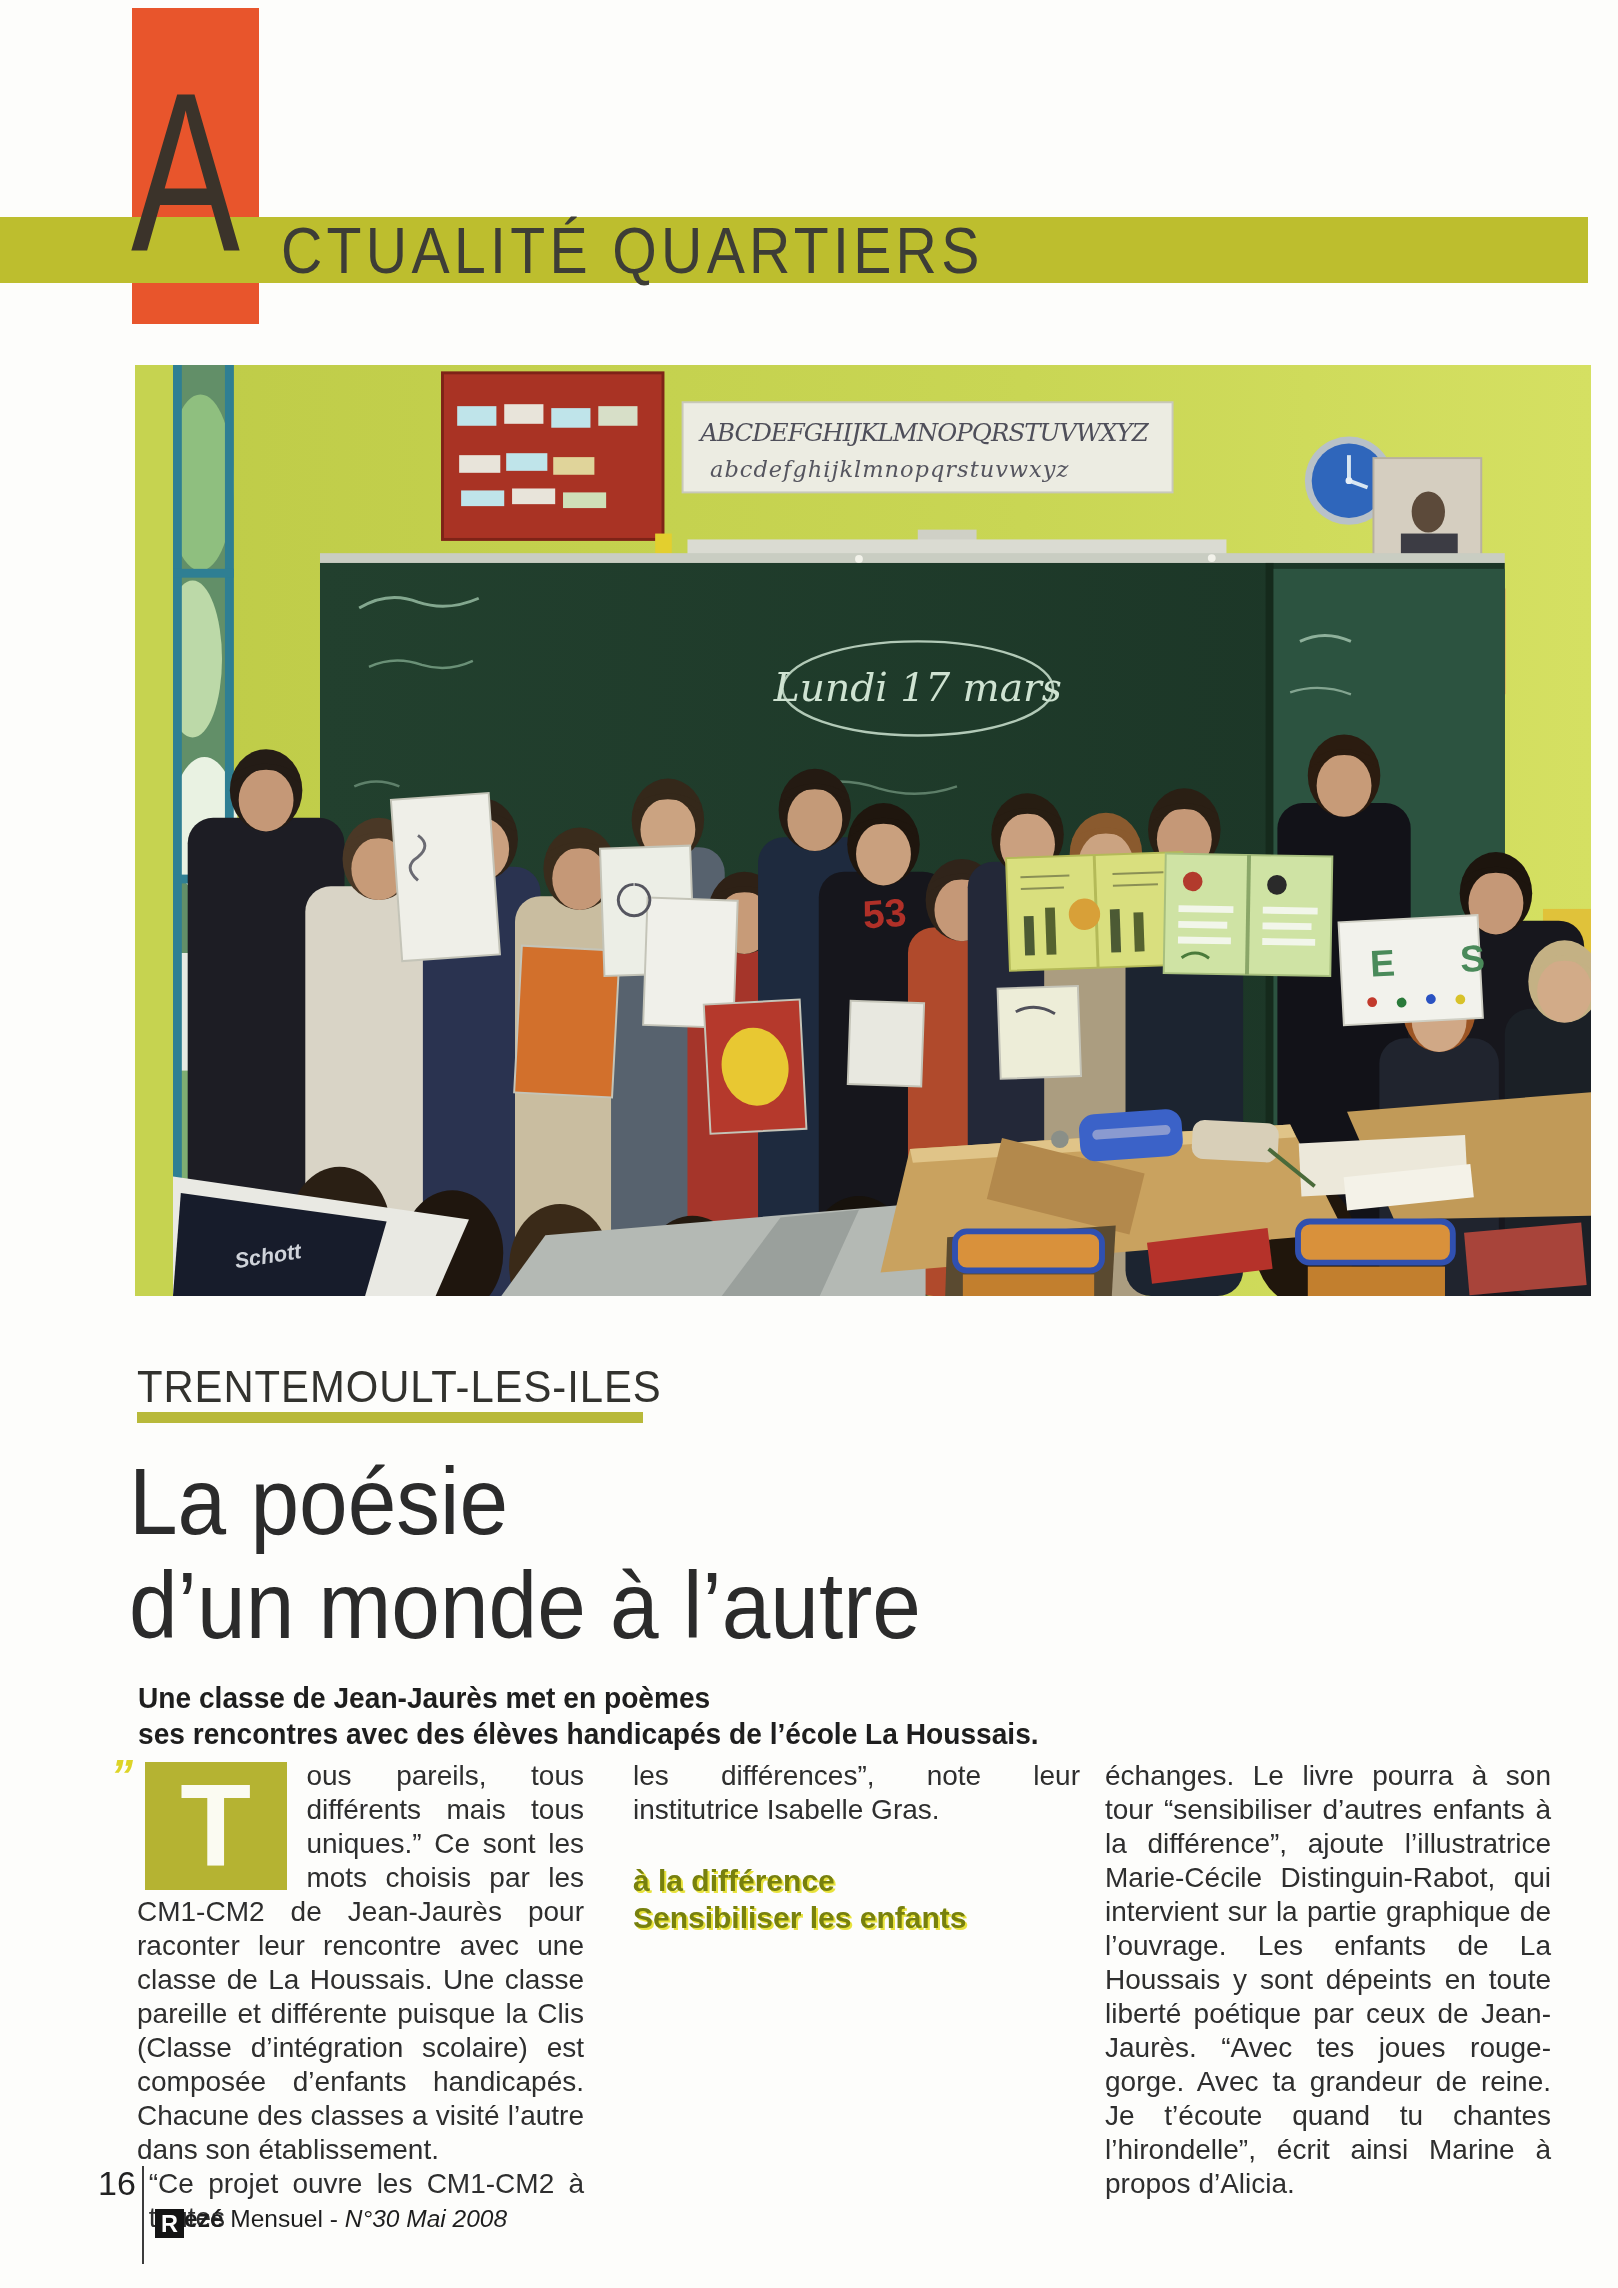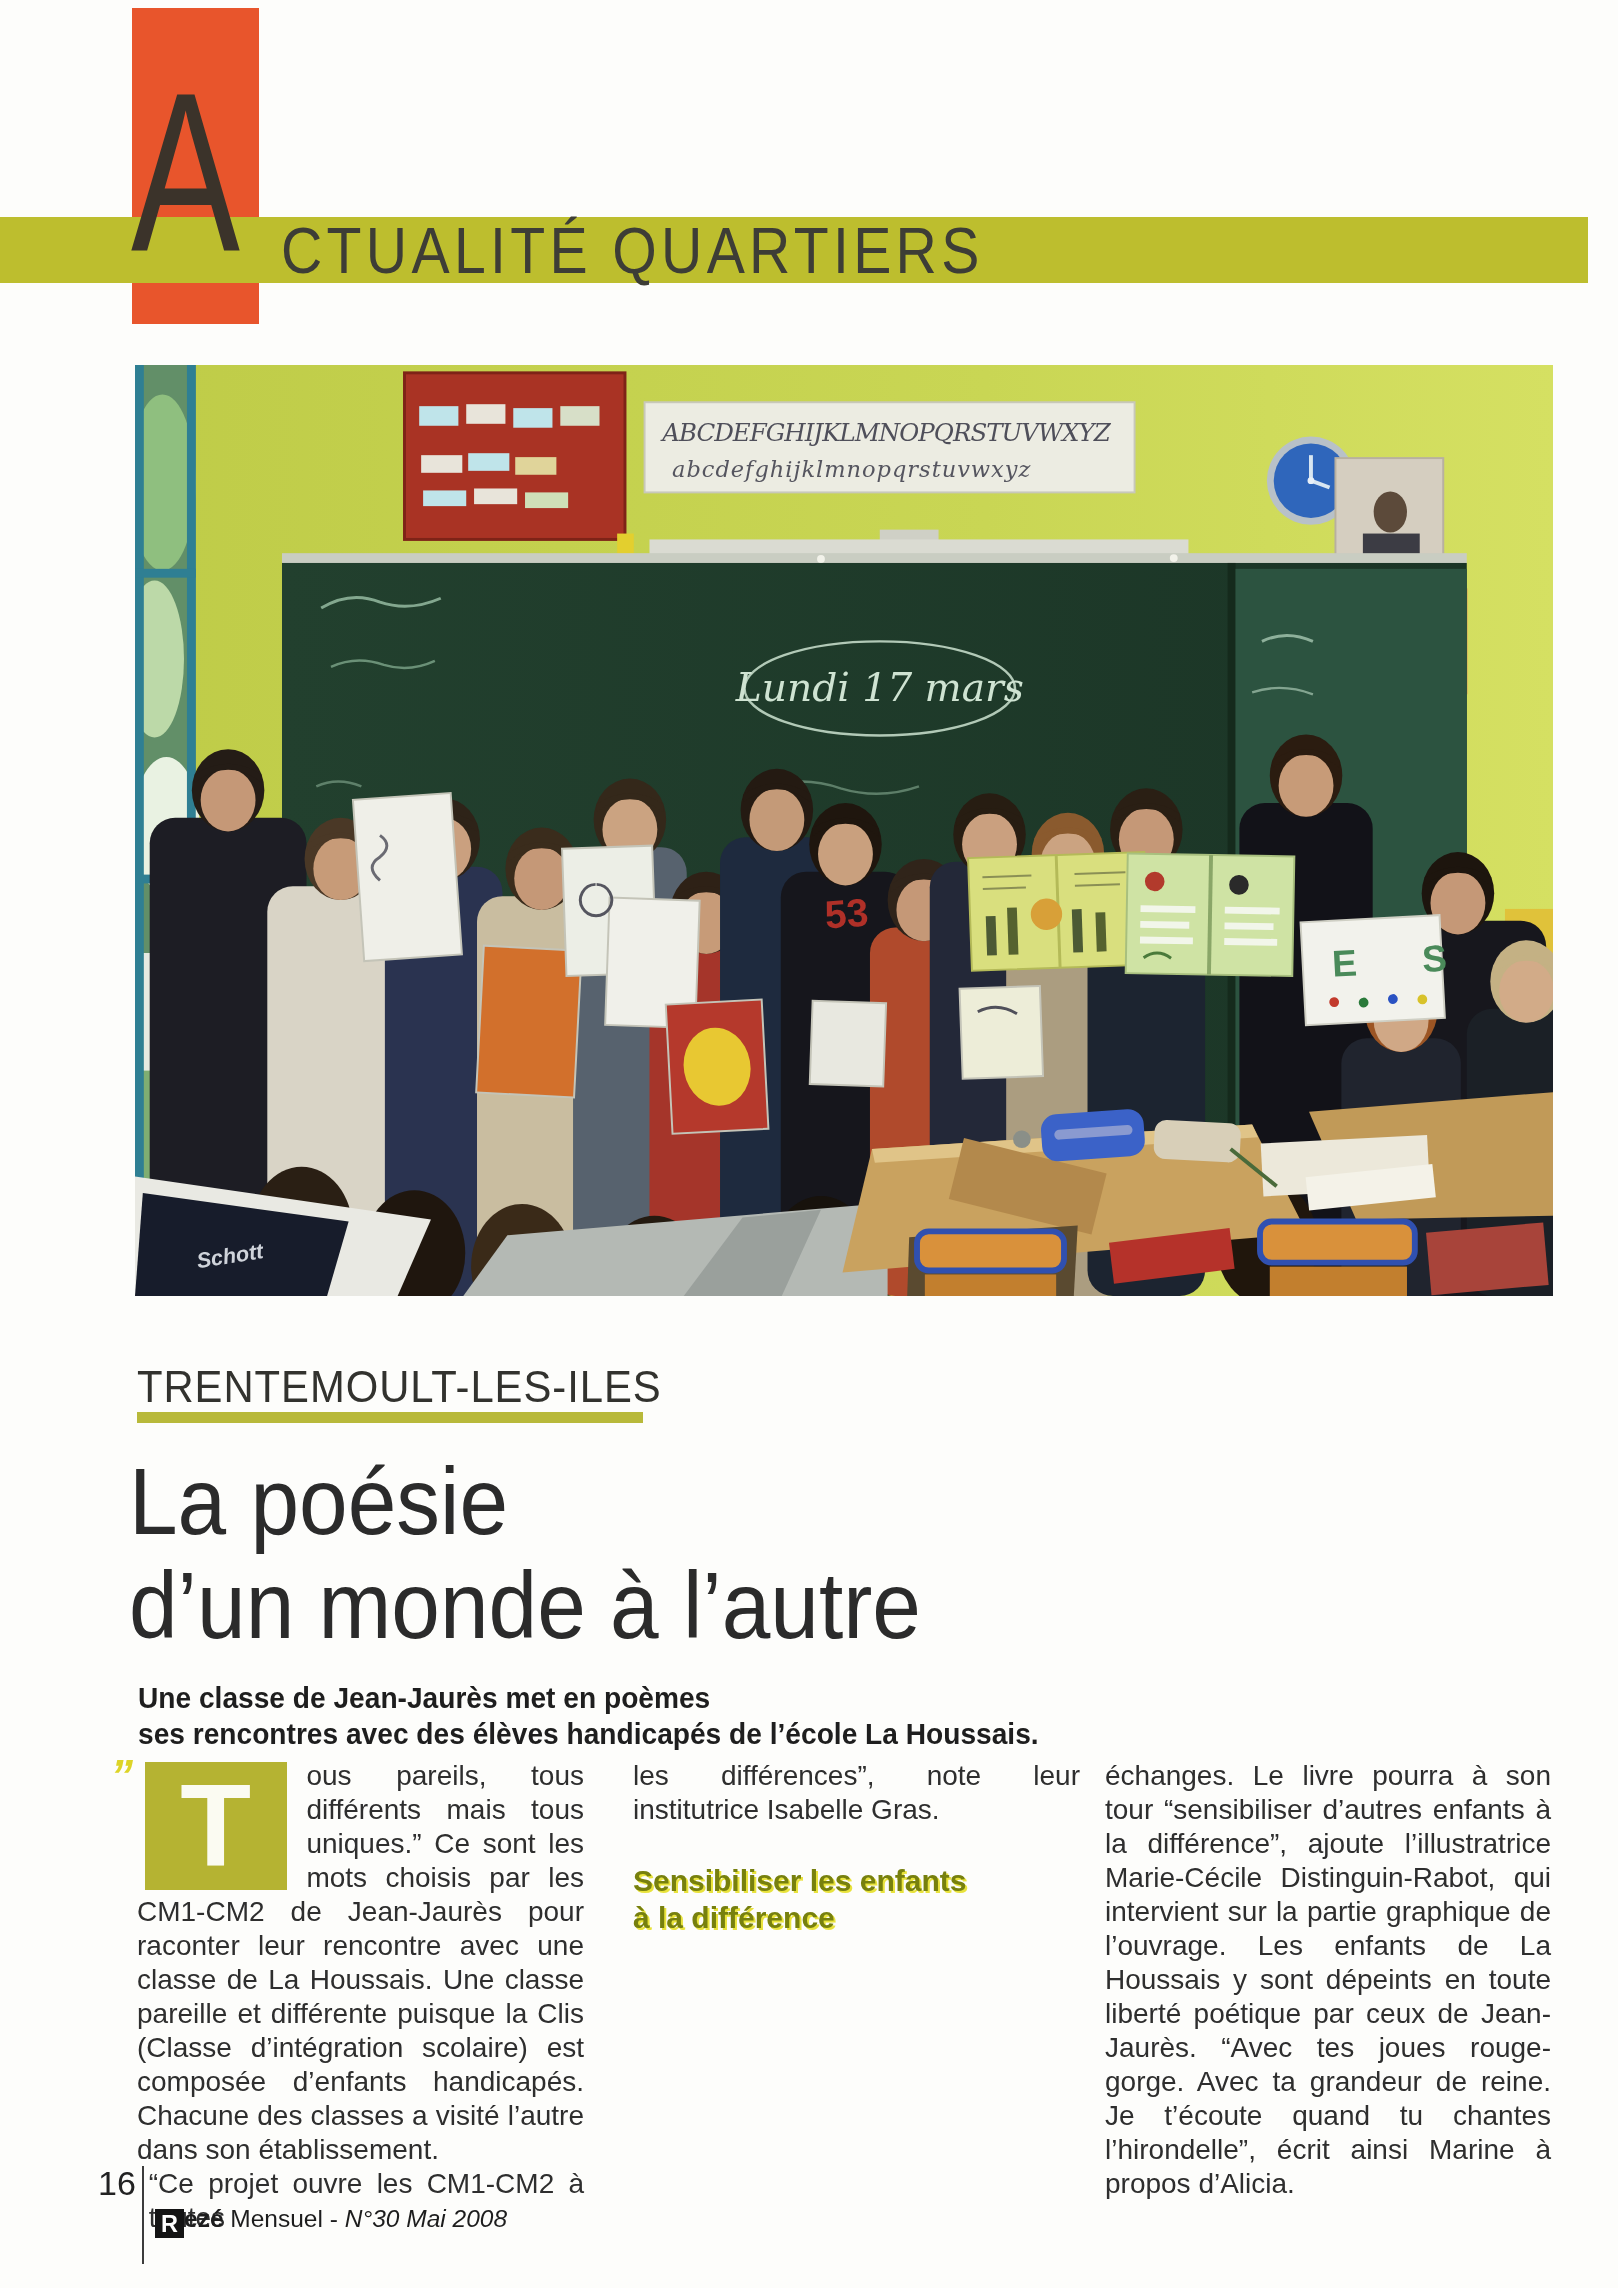--- a/index.html
+++ b/index.html
@@ -14,21 +14,21 @@
   .big-a{
     position:absolute;left:131px;top:59px;font-size:227px;line-height:1;
     color:#3b332a;transform:scaleX(.72);transform-origin:left top;font-weight:400;
   }
   .band-title{
     position:absolute;left:281px;top:217px;height:66px;line-height:68px;
     font-size:65px;color:#3d3d36;letter-spacing:4.9px;
     transform:scaleX(.88);transform-origin:left top;white-space:nowrap;
   }
   
-  .photo{position:absolute;left:135px;top:365px;width:1418px;height:931px;overflow:hidden;background:#c6d350;}
+  .photo{position:absolute;left:135px;top:365px;width:1418px;height:931px;overflow:hidden;background:#c6d350;padding-left:38px;}
   .photo svg{display:block;width:100%;height:100%;}
   .caption{
     position:absolute;right:65px;top:1304px;width:1176px;text-align:right;
     font-size:26.5px;font-weight:bold;font-style:italic;color:#1c1c1c;
   }
   
   .kicker{
     position:absolute;left:137px;top:1362px;font-size:44px;color:#32322e;
     letter-spacing:1px;transform:scaleX(.95);transform-origin:left top;white-space:nowrap;
   }
@@ -368,22 +368,22 @@
   <div class="columns">
     <div class="col col-1" style="position:absolute;">
       <span class="open-quote">”</span>
       <div class="dropcap-box">T</div>
       <p><span class="it">ous pareils, tous différents mais tous uniques.” </span><span>Ce sont les mots choisis par les CM1-CM2 de Jean-Jaurès pour raconter leur rencontre avec une classe de La Houssais. Une classe pareille et différente puisque la Clis (Classe d’intégration scolaire) est composée d’enfants handicapés. Chacune des classes a visité l’autre dans son établissement.</span></p>
       <p class="p-indent"><span class="it">“Ce projet ouvre les CM1-CM2 à toutes</span></p>
     </div>
     <div class="col col-2">
       <p><span class="it">les différences”</span><span>, note leur institutrice Isabelle Gras.</span></p>
       <div class="col2-sub">
+        <div>à la différence</div>
         <div>Sensibiliser les enfants</div>
-        <div>à la différence</div>
       </div>
     </div>
     <div class="col col-3">
       <p><span>échanges. Le livre pourra à son tour </span><span class="it">“sensibiliser d’autres enfants à la différence”</span><span>, ajoute l’illustratrice Marie-Cécile Distinguin-Rabot, qui intervient sur la partie graphique de l’ouvrage. Les enfants de La Houssais y sont dépeints en toute liberté poétique par ceux de Jean-Jaurès. </span><span class="it">“Avec tes joues rouge-gorge. Avec ta grandeur de reine. Je t’écoute quand tu chantes l’hirondelle”</span><span>, écrit ainsi Marine à propos d’Alicia.</span></p>
     </div>
   </div>
 
   <div class="footer-num">16</div>
   <div class="footer-rule"></div>
   <div class="footer-line">

